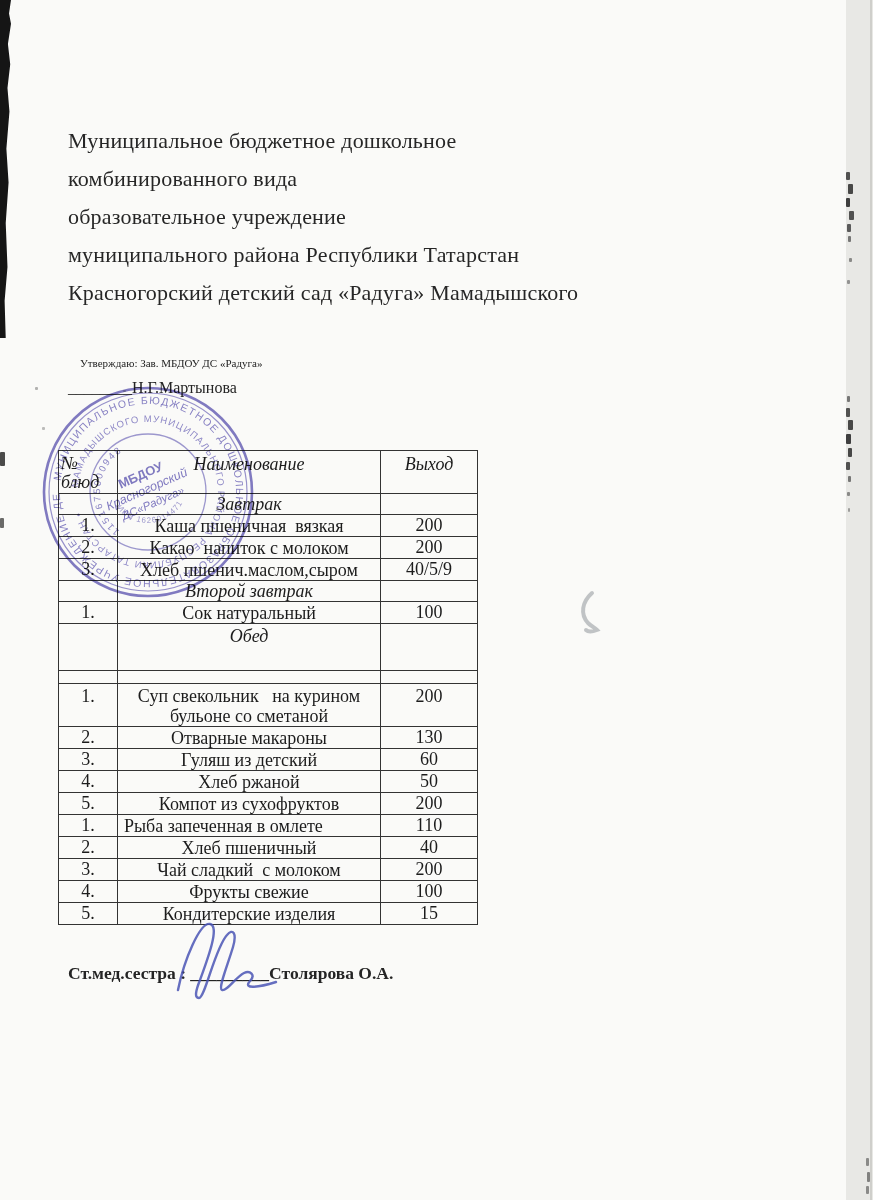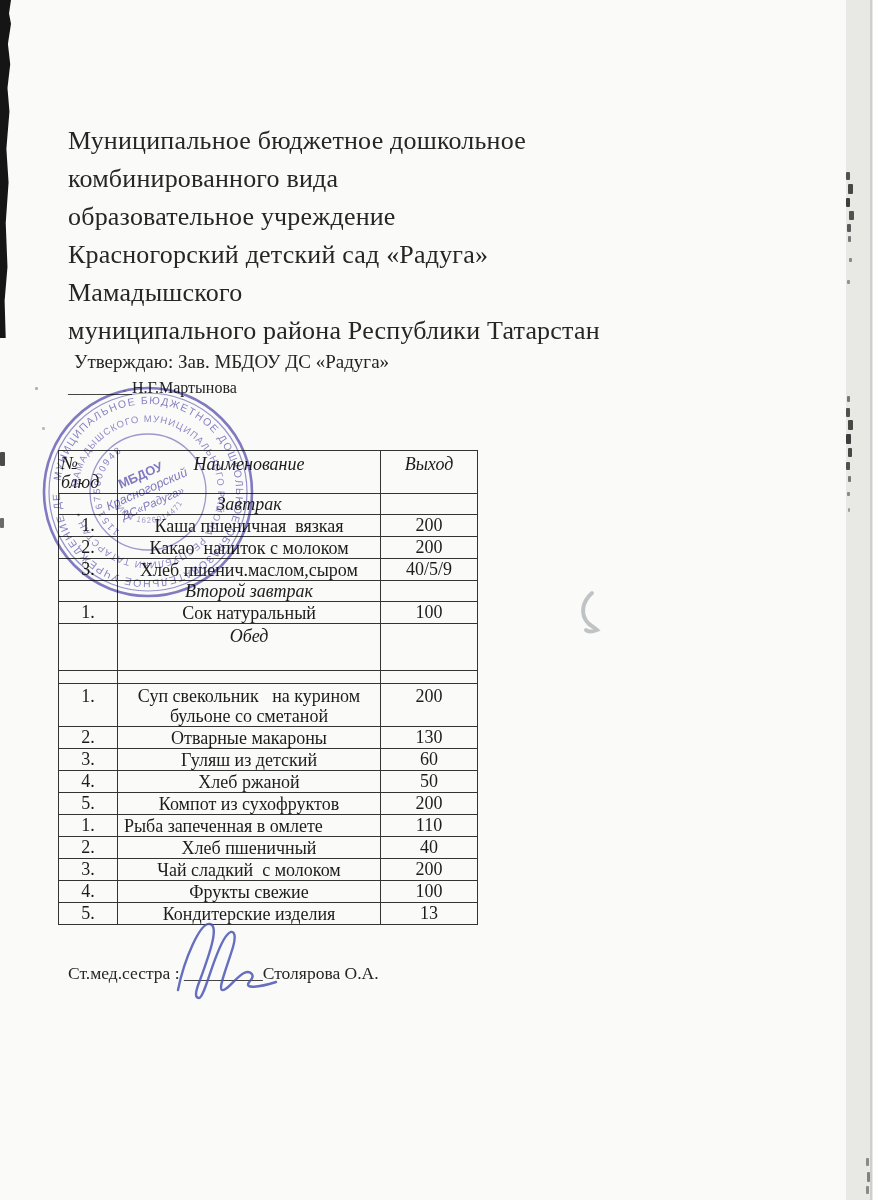--- a/index.html
+++ b/index.html
@@ -12,22 +12,22 @@
   
   .left-strip{
     position:absolute;left:0;top:0;width:11px;height:338px;background:#151515;
     clip-path:polygon(0 0,100% 0,82% 4%,100% 7%,72% 13%,93% 19%,68% 26%,86% 33%,58% 44%,78% 54%,52% 66%,68% 79%,42% 89%,52% 100%,0 100%);
   }
   .right-band{position:absolute;right:0;top:0;width:27px;height:1200px;background:#e8e8e5;}
   .right-band-line{position:absolute;right:1px;top:0;width:2px;height:1200px;background:#cfcfcb;}
   .speck{position:absolute;background:#2c2c2c;border-radius:1px;}
   
   .org-block{position:absolute;left:68px;top:122px;width:560px;}
-  .org-block p{margin:0;font-size:26px;line-height:38px;letter-spacing:.2px;color:#262626;}
-  .approve{position:absolute;left:68px;top:345px;margin:6px;font-size:19px;color:#242424;}
+  .org-block p{margin:0;font-size:22px;line-height:38px;letter-spacing:.2px;color:#262626;}
+  .approve{position:absolute;left:68px;top:345px;margin:12px;font-size:11px;color:#242424;}
   .approver{position:absolute;left:68px;top:379px;margin:0;font-size:16px;color:#242424;white-space:pre;}
   .menu-title{position:absolute;left:151px;top:411px;margin:0;font-size:20px;color:#222;white-space:pre;}
   
   table.menu{
     position:absolute;left:58px;top:450px;width:419px;
     border-collapse:collapse;table-layout:fixed;
   }
   table.menu td,table.menu th{
     border:1.5px solid #333;font-weight:normal;
     font-size:18px;padding:0 2px;overflow:hidden;
@@ -36,41 +36,41 @@
   tr.hdr th{vertical-align:top;font-style:italic;font-size:18px;padding-top:3px;}
   th.h-num{text-align:left;padding-left:9px;line-height:19px;}
   tr.hdr .h-name,tr.hdr .h-out{text-align:center;}
   td.c-num{text-align:center;}
   td.c-name{text-align:center;white-space:pre-wrap;line-height:20px;}
   td.c-name.left{text-align:left;padding-left:6px;}
   td.c-out{text-align:center;}
   tr.section td{font-style:italic;text-align:center;}
   tr.vtop td{vertical-align:top;padding-top:2px;}
   
-  .footer-line{position:absolute;left:68px;top:963px;margin:0;font-size:17.5px;color:#242424;white-space:pre;}
+  .footer-line{position:absolute;left:68px;top:963px;margin:0;font-size:17.5px;color:#242424;white-space:pre;font-weight:bold;}
   
   .stamp{position:absolute;left:37px;top:381px;width:222px;height:222px;mix-blend-mode:multiply;opacity:.88;}
   .signature{position:absolute;left:170px;top:916px;width:120px;height:92px;}
   .paren-mark{position:absolute;left:576px;top:590px;width:26px;height:46px;}
 </style>
 </head>
 <body>
 
 <div class="page">
 
   <div class="left-strip"></div>
   <div class="right-band"></div>
   <div class="right-band-line"></div>
 
   <div class="org-block">
     <p>Муниципальное бюджетное дошкольное</p>
     <p>комбинированного вида</p>
     <p>образовательное учреждение</p>
+    <p>муниципального района Республики Татарстан</p>
     <p>Красногорский детский сад «Радуга» Мамадышского</p>
-    <p>муниципального района Республики Татарстан</p>
   </div>
 
   <p class="approve">Утверждаю: Зав. МБДОУ ДС «Радуга»</p>
   <p class="approver"><span>________</span><span>Н.Г.Мартынова</span></p>
 
 
   <table class="menu">
     <colgroup>
         <col class="c1">
         <col class="c2">
@@ -165,21 +165,21 @@
           <td class="c-out">200</td>
         </tr>
         <tr style="height: 20px;">
           <td class="c-num">4.</td>
           <td class="c-name">Фрукты свежие</td>
           <td class="c-out">100</td>
         </tr>
         <tr style="height: 20px;">
           <td class="c-num">5.</td>
           <td class="c-name">Кондитерские изделия</td>
-          <td class="c-out">13</td>
+          <td class="c-out">15</td>
         </tr>
       </tbody>
   </table>
 
   <p class="footer-line"><span>Ст.мед.сестра : </span><span>_________</span><span>Столярова О.А.</span></p>
 
   <svg class="stamp" viewBox="0 0 222 222">
     <g fill="none" stroke="#584fb2">
       <circle cx="111" cy="111" r="104" stroke-width="2.6" opacity=".85"></circle>
       <circle cx="111" cy="111" r="99" stroke-width="1.2" opacity=".7"></circle>

